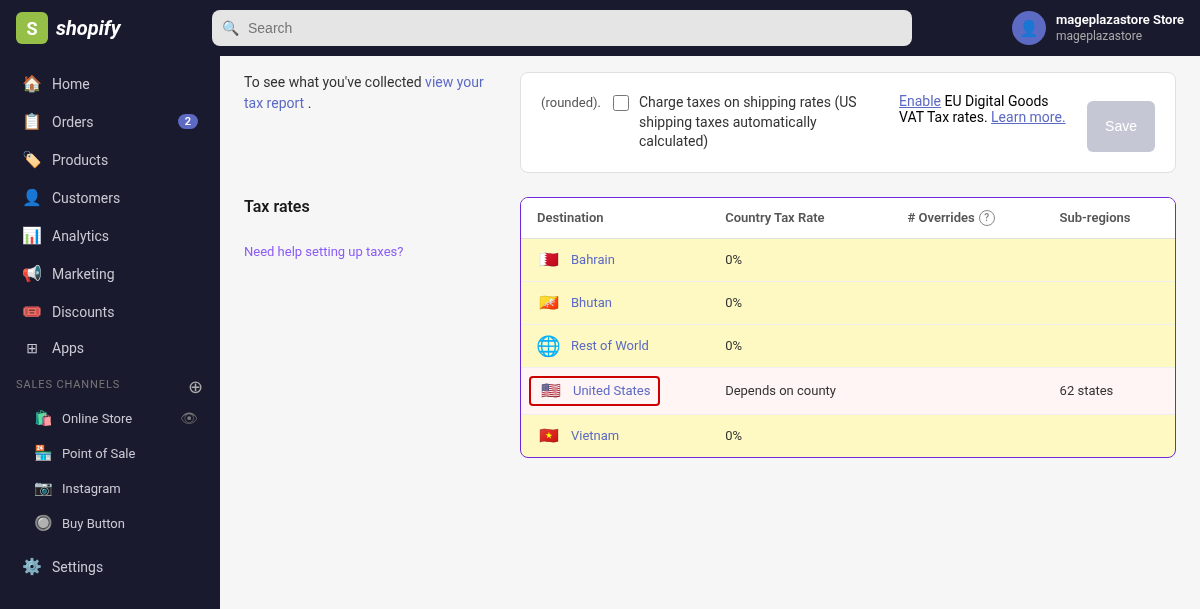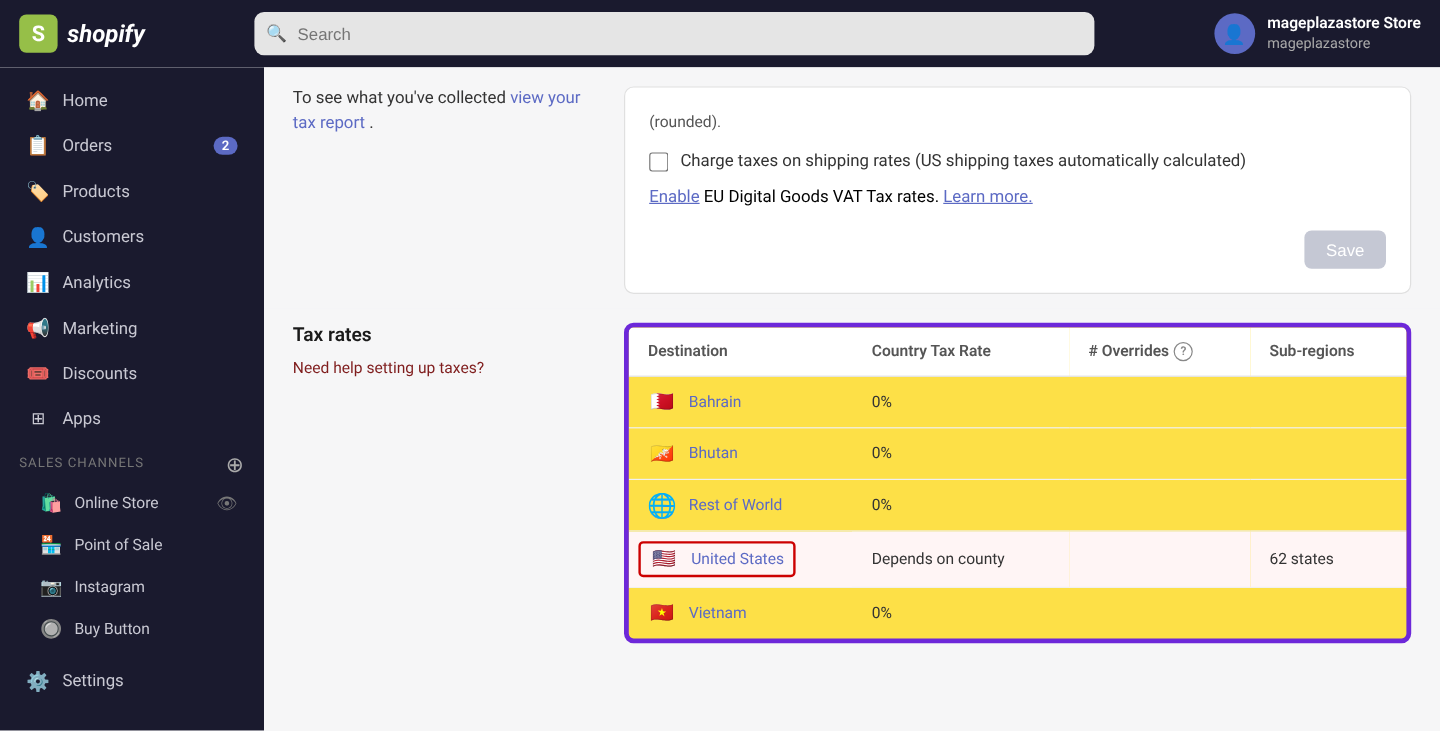--- a/index.html
+++ b/index.html
@@ -179,21 +179,21 @@
     .info-text { color: #333; font-size: 14px; line-height: 1.5; }
     .info-text a { color: #5c6ac4; text-decoration: none; }
 
     
     .top-card {
       background: white;
       border-radius: 8px;
       border: 1px solid #e0e0e0;
       padding: 20px;
     }
-    .top-card-content { display: flex; flex-direction: column; gap: 12px; }
+    .top-card-content { display: flex; flex-direction: row; gap: 12px; }
     .checkbox-row {
       display: flex;
       align-items: flex-start;
       gap: 10px;
     }
     .checkbox-row input[type="checkbox"] {
       margin-top: 2px;
       width: 16px;
       height: 16px;
       flex-shrink: 0;
@@ -231,27 +231,27 @@
       padding: 12px 24px 20px;
     }
     .bottom-right {
       flex: 1;
       padding: 12px 24px 20px 0;
     }
 
     .section-title { font-size: 16px; font-weight: 600; color: #1a1a1a; margin-bottom: 4px; }
     .section-desc { font-size: 13px; color: #555; line-height: 1.5; }
     .section-desc a { color: #5c6ac4; text-decoration: none; }
-    .help-link { color: #7f1d1d; font-size: 13px; text-decoration: none; display: block; margin-top: 12px; }
+    .help-link { color: #8b5cf6; font-size: 13px; text-decoration: none; display: block; margin-top: 28px; }
 
     
     .tax-table-card {
-      background: #fde047;
+      background: #fef9c3;
       border-radius: 8px;
-      border: 4px solid #6d28d9;
+      border: 1px solid #6d28d9;
       overflow: hidden;
     }
     .tax-table {
       width: 100%;
       border-collapse: collapse;
     }
     .tax-table th {
       text-align: left;
       padding: 12px 16px;
       font-size: 13px;

